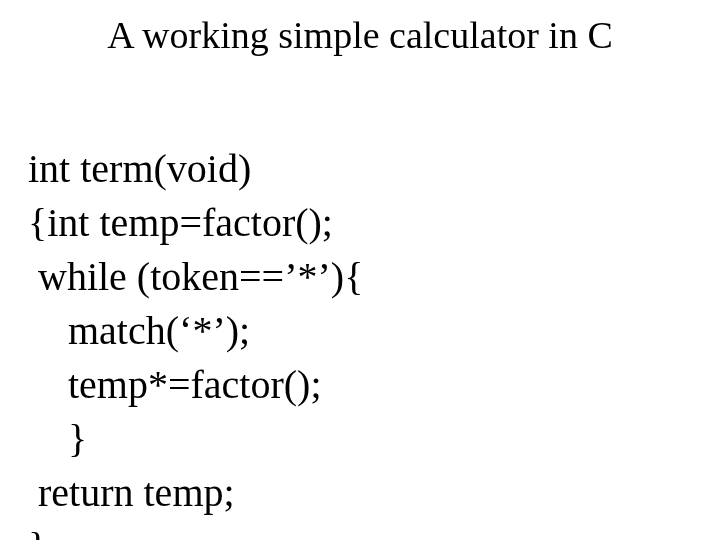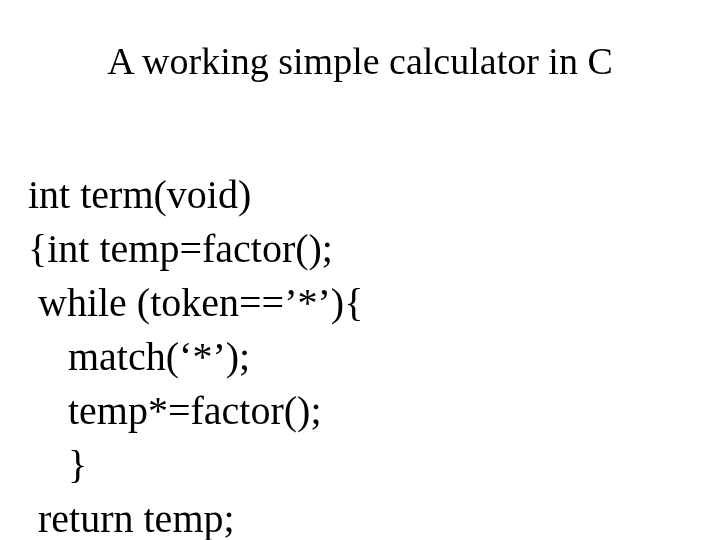--- a/index.html
+++ b/index.html
@@ -8,21 +8,21 @@
     width: 720px;
     height: 540px;
     background: #ffffff;
     font-family: "Times New Roman", Times, serif;
     color: #000000;
   }
   .slide {
     width: 720px;
     height: 540px;
     box-sizing: border-box;
-    padding-top: 38px;
+    padding-top: 12px;
   }
   .title {
     text-align: center;
     font-size: 38px;
     line-height: 1.25;
     font-weight: normal;
     margin: 0 60px 28px 60px;
   }
   .code-block {
     margin-left: 28px;

